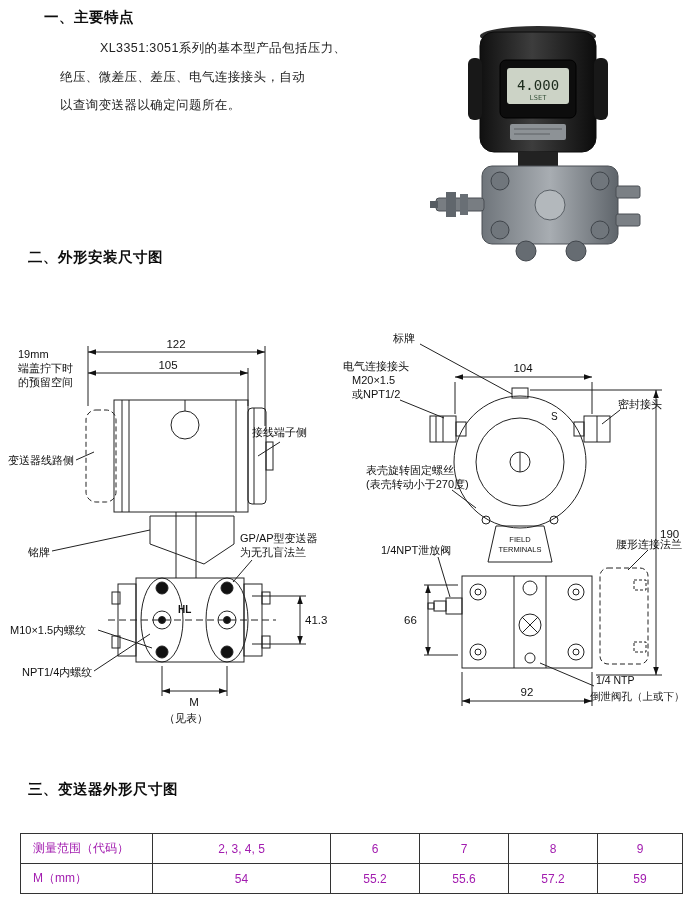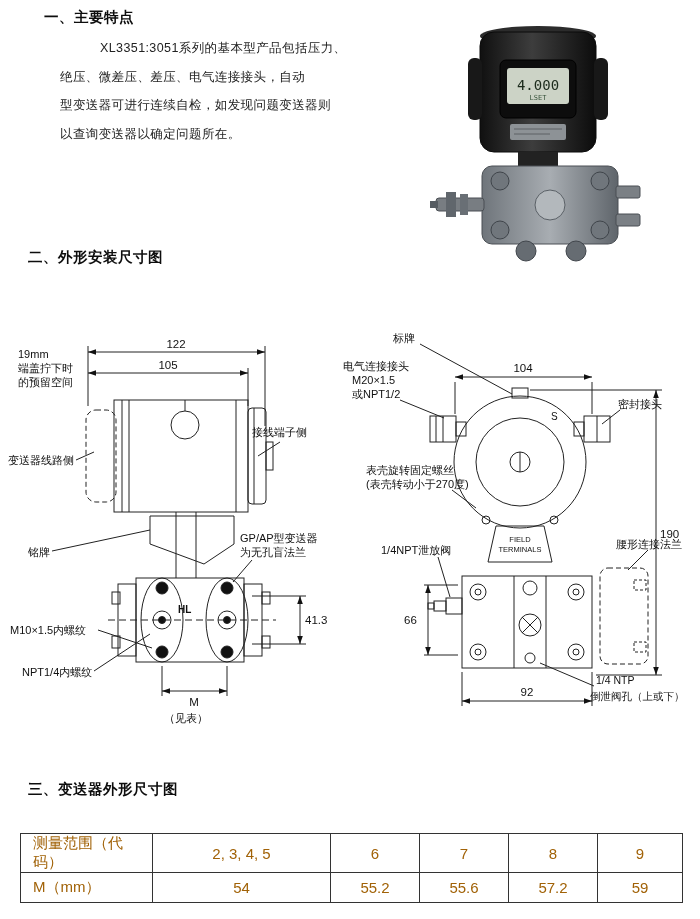--- a/index.html
+++ b/index.html
@@ -10,35 +10,34 @@
   .para{position:absolute;left:60px;top:34px;width:300px;font-size:12.5px;color:#222;}
   .pline{height:28.5px;line-height:28.5px;white-space:nowrap;letter-spacing:.4px;}
   .indent{text-indent:40px;}
   .comm-icon{display:inline-block;width:30px;height:10px;margin:0 38px 0 4px;vertical-align:middle;
         background:repeating-linear-gradient(90deg,#8f9aa5 0 2px,#dfe5ea 2px 4px);
         border:1px solid #5a6570;border-radius:2px;}
   .photo{position:absolute;left:430px;top:18px;}
   .drawings{position:absolute;left:0;top:330px;}
   .drawings text{font-family:"Liberation Sans","DejaVu Sans",sans-serif;}
   .dim-table{position:absolute;left:20px;top:833px;width:662px;border-collapse:collapse;
-        font-size:15px;color:#a16207;table-layout:fixed;}
+        font-size:12px;color:#a21caf;table-layout:fixed;}
   .dim-table td{border:1px solid #333;height:29px;text-align:center;padding:0;}
   .dim-table td.c0{text-align:left;padding-left:12px;}
 </style>
 </head>
 <body>
 
 <div class="page">
 
   <div class="sec-title t1">一、主要特点</div>
 
   <div class="para">
     <div class="pline indent">XL3351:3051系列的基本型产品包括压力、</div>
     <div class="pline">绝压、微差压、差压、电气连接接头，自动</div>
-    <div class="pline">型变送器可进行连续自检，如发现问题变送器则</div>
     <div class="pline">以查询变送器以确定问题所在。</div>
   </div>
 
   <svg class="photo" width="215" height="250" viewBox="0 0 215 250">
     <defs>
       <linearGradient id="metal" x1="0" y1="0" x2="1" y2="0">
         <stop offset="0" stop-color="#6f757b"></stop>
           <stop offset="0.5" stop-color="#a8adb2"></stop>
           <stop offset="1" stop-color="#5f656b"></stop>
       </linearGradient>

